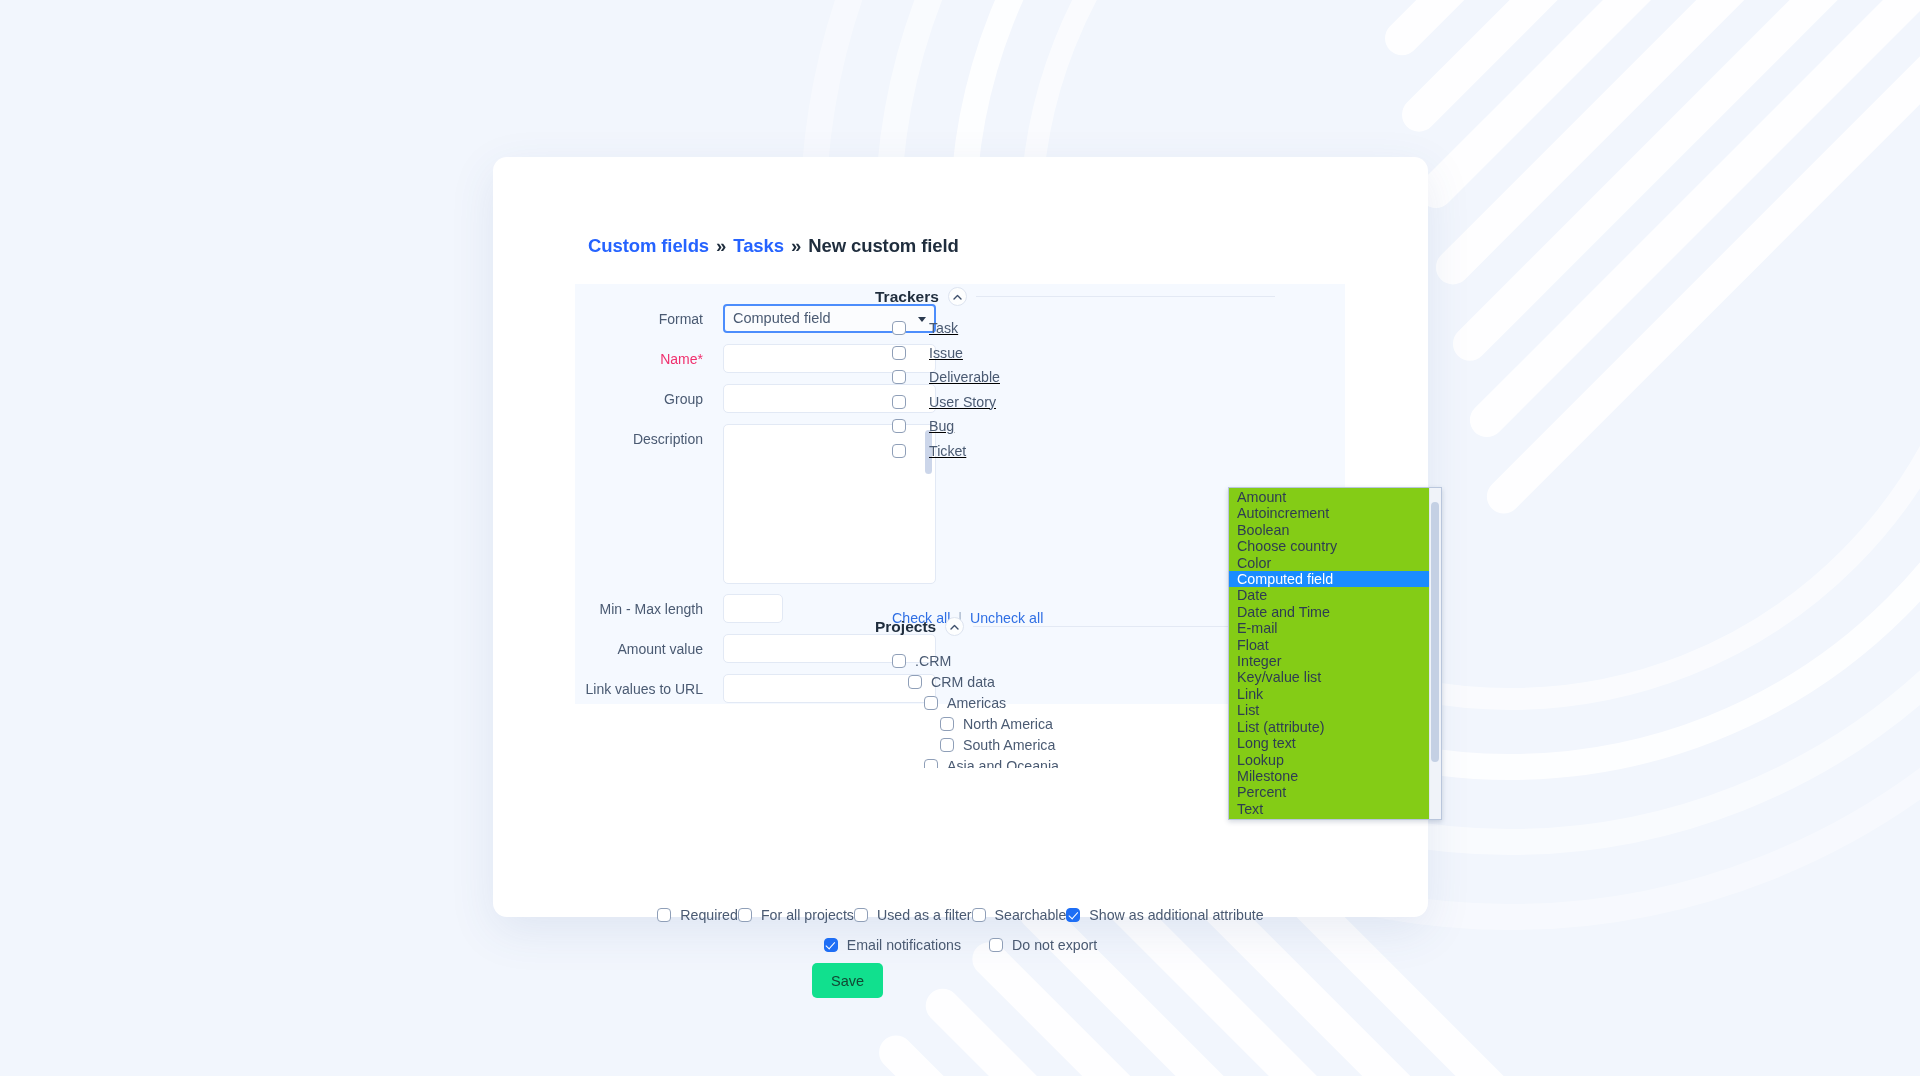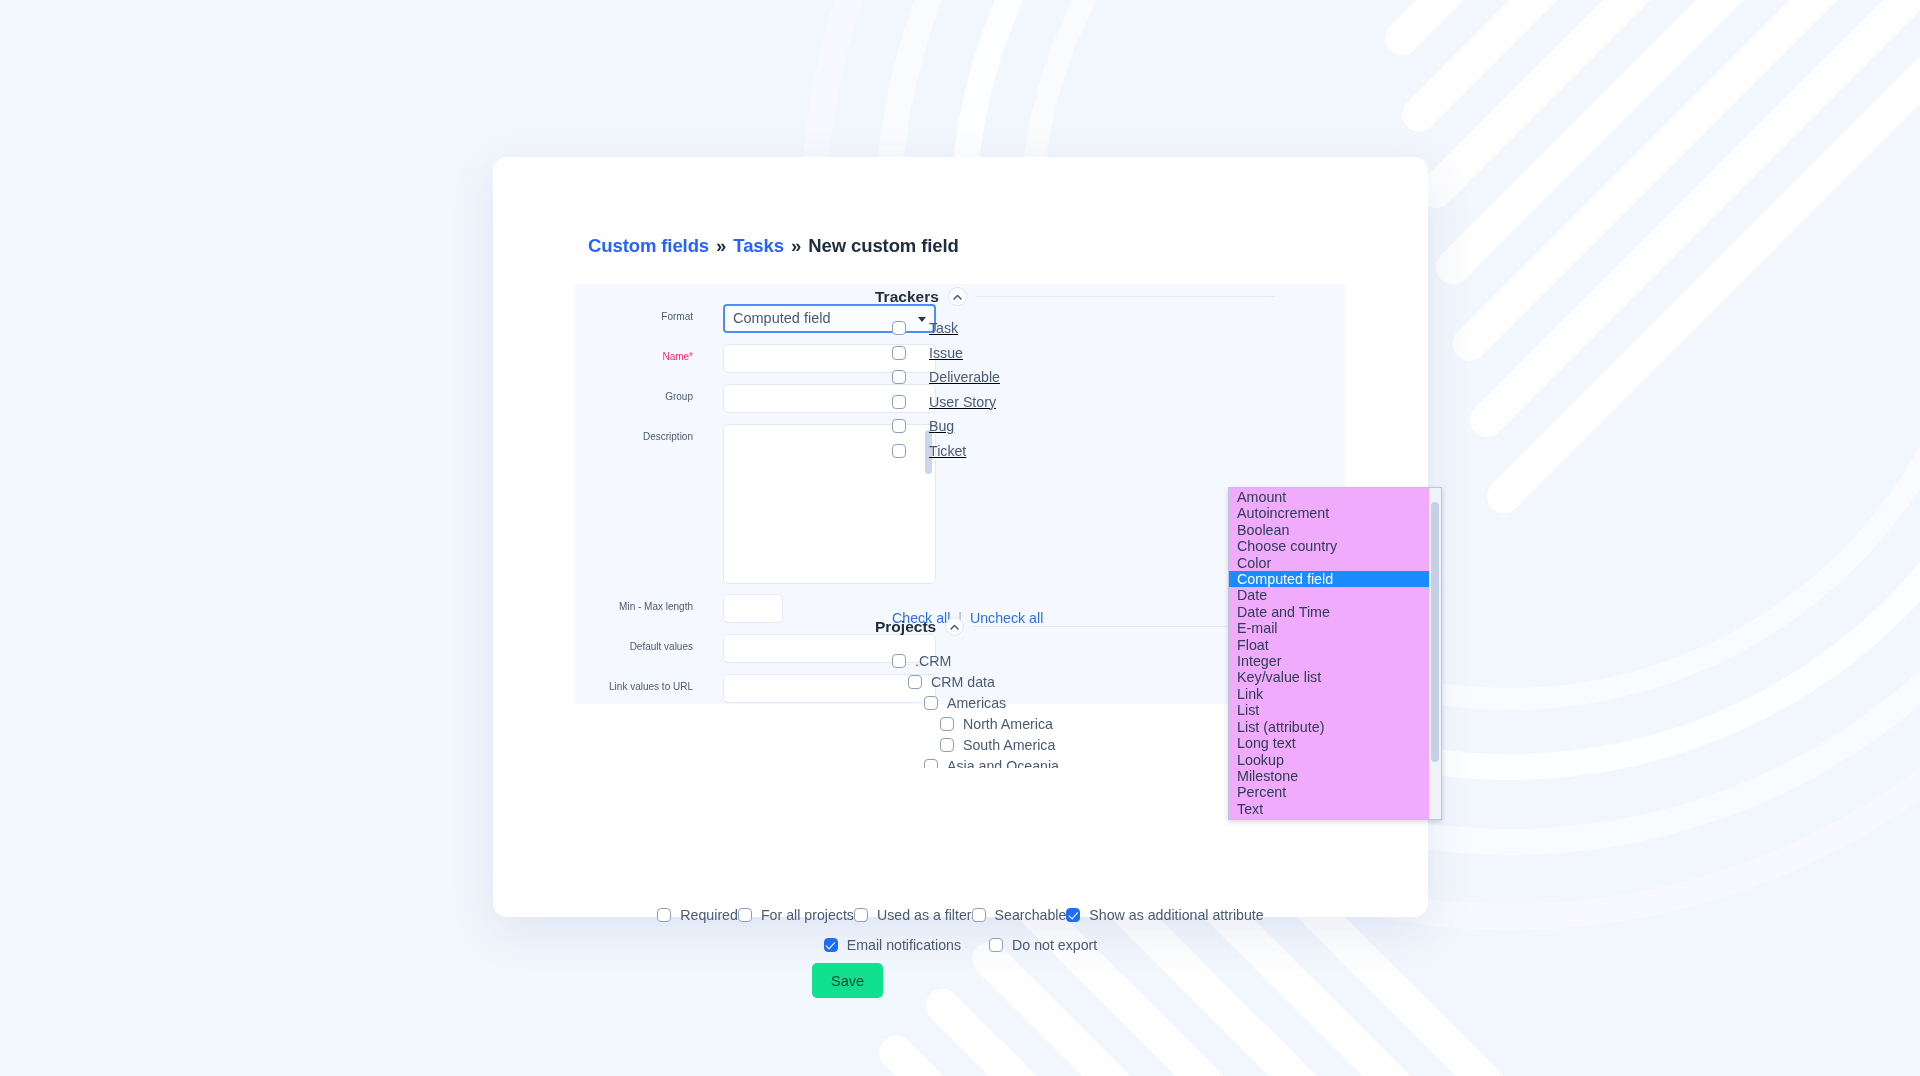--- a/index.html
+++ b/index.html
@@ -79,23 +79,23 @@
     position: absolute;
     left: 82px; top: 127px;
     width: 770px; height: 420px;
     background: #f5f9ff;
     overflow: hidden;
   }
 
   .row { position: absolute; display: flex; align-items: flex-start; }
   .lbl {
     width: 148px; text-align: right;
-    font-size: 10px;
+    font-size: 14px;
     color: #4a5a72;
-    padding-right: 30px;
+    padding-right: 20px;
     padding-top: 7px;
     white-space: nowrap;
   }
   .lbl.req { color: #f0306e; }
 
   .ctl-select {
     width: 213px; height: 29px;
     background: #fbfcfe;
     border: 2px solid #4c8dfc;
     border-radius: 4px;
@@ -133,21 +133,21 @@
     background: #ccd6ea;
     border-radius: 4px;
   }
   .ctl-small { width: 60px; height: 29px; background:#fff; border:1px solid #e2e9f5; border-radius:5px;}
 
   
   .dropdown {
     position: absolute;
     left: 735px; top: 330px;
     width: 214px;
-    background: #f0abfc;
+    background: #84cc16;
     border: 1px solid #b9c6dc;
     box-shadow: 0 2px 5px rgba(30,50,90,.18);
     z-index: 50;
     padding: 1px 0 2px 0;
   }
   .dd-item {
     font-size: 14.3px;
     line-height: 16.4px;
     color: #2e3d52;
     padding: 0 0 0 8px;
@@ -306,21 +306,21 @@
         <div class="ta-scroll"></div>
       </div>
     </div>
 
     <div class="row" style="left:0; top:310px;">
       <div class="lbl">Min - Max length</div>
       <div class="ctl-small"></div>
     </div>
 
     <div class="row" style="left:0; top:350px;">
-      <div class="lbl">Default values</div>
+      <div class="lbl">Amount value</div>
       <div class="ctl-input"></div>
     </div>
 
     <div class="row" style="left:0; top:390px;">
       <div class="lbl">Link values to URL</div>
       <div class="ctl-input"></div>
     </div>
 
   </div>
 

